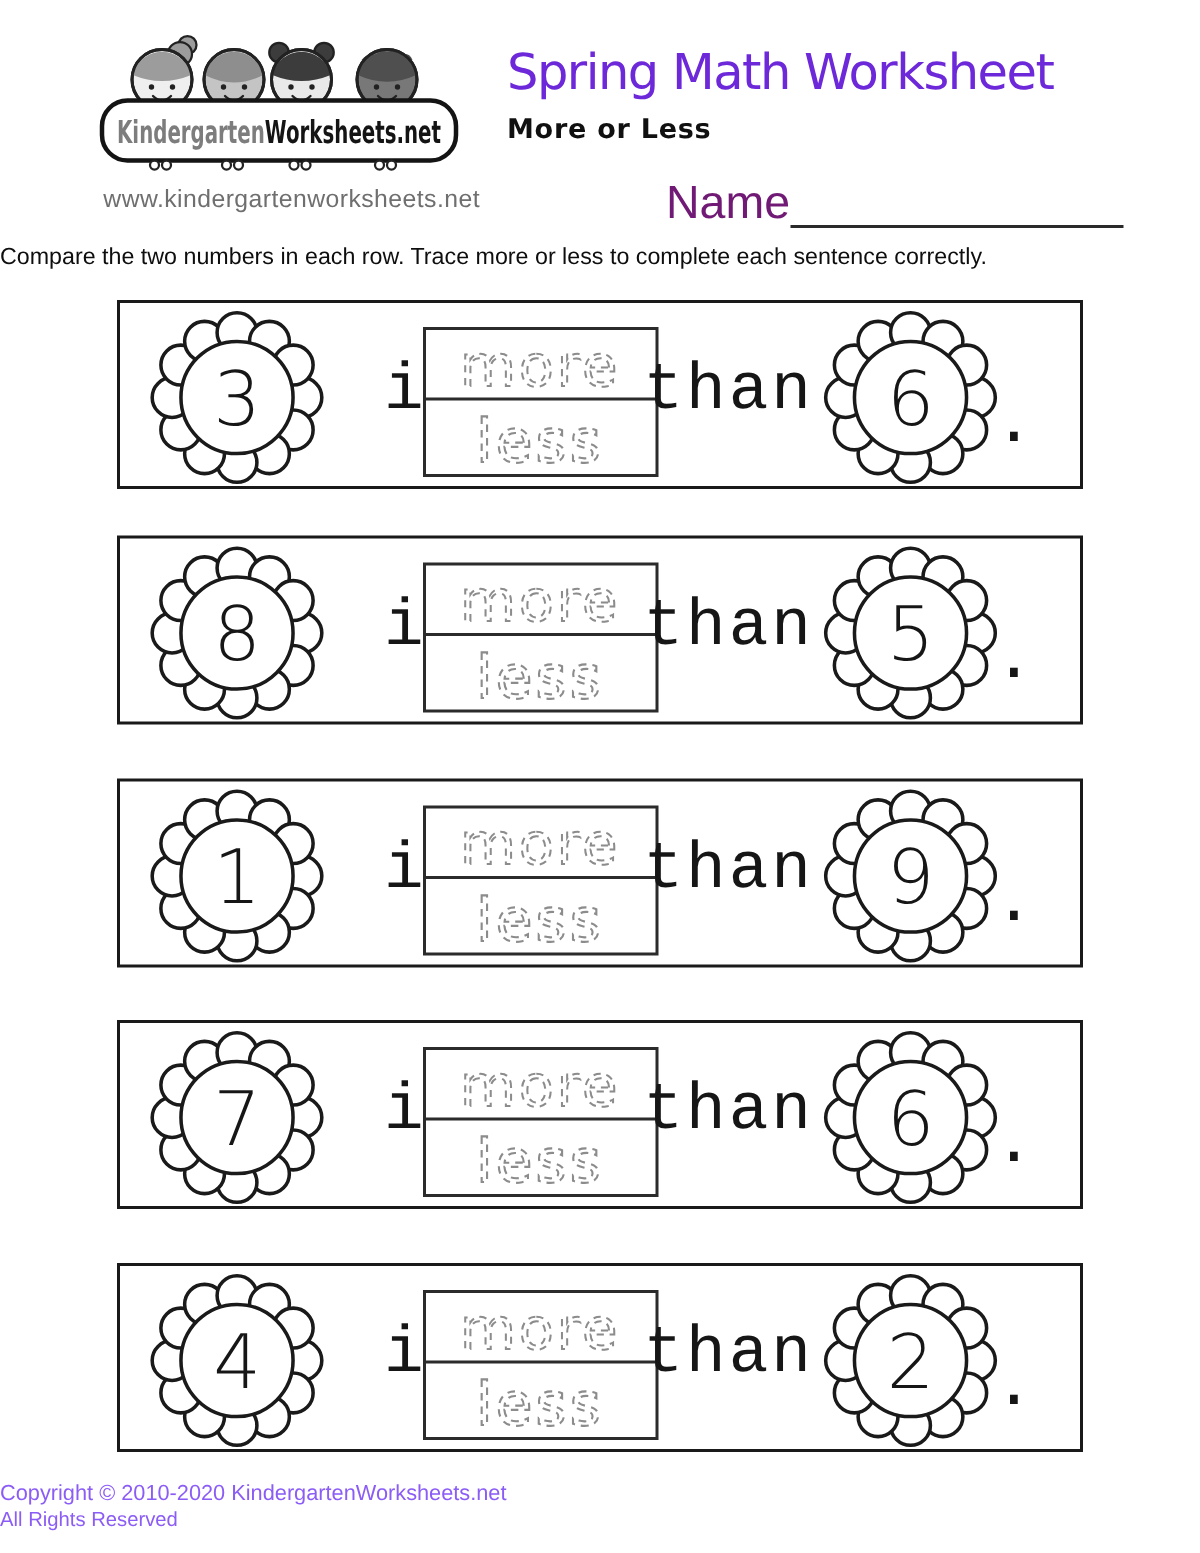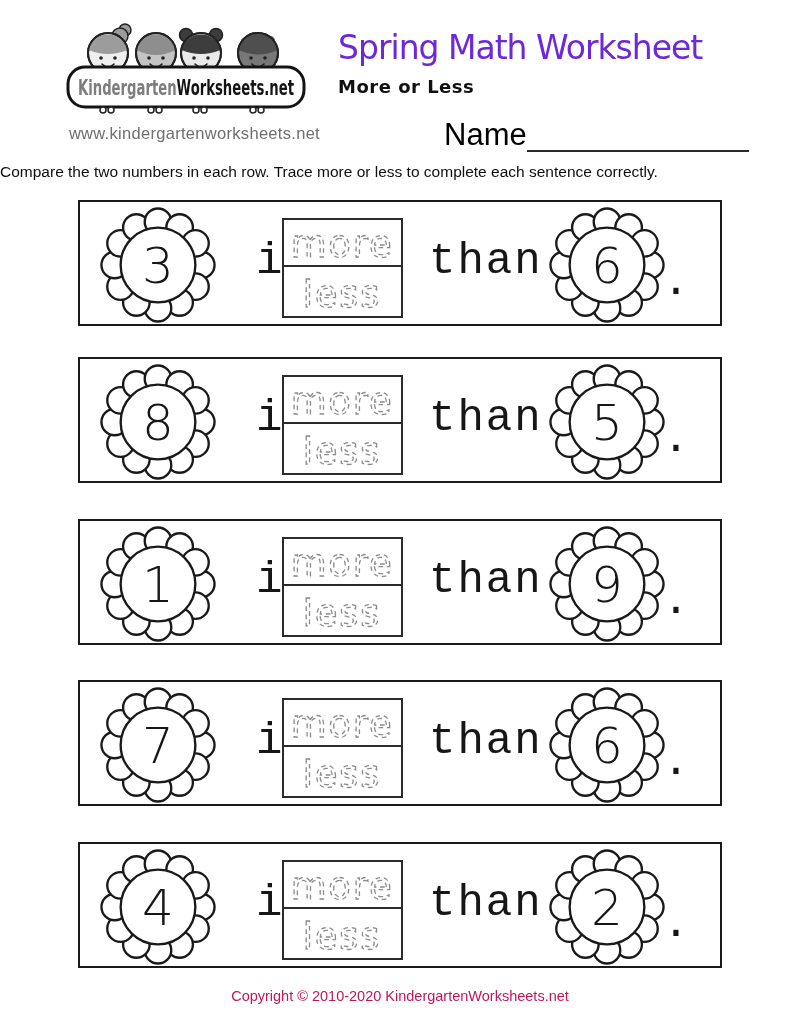--- a/index.html
+++ b/index.html
@@ -12,21 +12,21 @@
               font-size:16.5px; color:#6f6f6f; letter-spacing:0.3px; }
   .banner-text { font-family:"DejaVu Sans", sans-serif; font-weight:bold; font-size:21px; }
 
   .title-block { position:absolute; left:338px; top:28px; }
   .ws-title { font-family:"DejaVu Sans", sans-serif; font-weight:400; font-size:33px;
               letter-spacing:-1px; color:#6d28d9; }
   .ws-subtitle { font-family:"DejaVu Sans", sans-serif; font-weight:600; font-size:18px;
                  letter-spacing:0.5px; color:#101010; margin-top:9px; }
 
   .name-row { position:absolute; left:444px; top:116px; display:flex; align-items:flex-end; }
-  .name-label { font-size:31px; color:#000000; line-height:1.05; }
+  .name-label { font-size:31px; color:#701a75; line-height:1.05; }
   .name-line { width:222px; height:36px; border-bottom:2.5px solid #2a2a2a; }
 
   .instructions { position:absolute; left:0; right:0; top:163px; text-align:left;
                   font-size:15.5px; color:#0e0e0e; }
 
   
   .row { position:absolute; left:78px; width:644px; height:126px;
          border:2px solid #1a1a1a; background:#fff; }
   .r1 { top:200px; } .r2 { top:357px; } .r3 { top:519px; } .r4 { top:680px; } .r5 { top:842px; }
 
@@ -38,31 +38,31 @@
          font-family:"DejaVu Sans", sans-serif; font-weight:300; font-size:50px; color:#161616;
          padding-top:2px; }
 
   .word { position:absolute; font-family:Liberation Mono, monospace; font-weight:300;
           font-size:44px; color:#161616; top:34px; }
   .word-is   { left:176px; }
   .word-than { left:349px; letter-spacing:2px; }
   .period { position:absolute; left:588px; bottom:22px; font-size:50px; line-height:1;
             color:#161616; font-family:"DejaVu Sans", sans-serif; }
 
-  .trace-box { position:absolute; left:202px; top:16px; width:121px; height:100px;
+  .trace-box { position:absolute; left:202px; top:16px; width:157px; height:100px;
                border:2.5px solid #2b2b2b; background:#fff; }
   .trace-half { width:100%; height:47px; overflow:visible; }
   .trace-half.top { border-bottom:2.5px solid #2b2b2b; }
   .trace-half svg { width:100%; height:100%; overflow:visible; }
   .trace { font-family:"DejaVu Sans", sans-serif; font-size:40px; letter-spacing:2px;
            fill:none; stroke:#8c8c8c; stroke-width:1.4; stroke-dasharray:5 4; }
 
   
-  .footer { position:absolute; left:0; right:0; top:987px; text-align:center;
-            color:#be185d; font-size:14.5px; line-height:1.25; }
+  .footer { position:absolute; left:0; right:0; top:987px; text-align:left;
+            color:#8b5cf6; font-size:14.5px; line-height:1.25; }
   .footer .rights { font-size:13.5px; }
 </style>
 </head>
 <body>
 
 <svg width="0" height="0" style="position:absolute">
   <defs>
     <g id="flower-shape">
       <circle cx="104" cy="60" r="13.5" fill="#fff" stroke="#1a1a1a" stroke-width="2.4"></circle>
       <circle cx="98.1" cy="82" r="13.5" fill="#fff" stroke="#1a1a1a" stroke-width="2.4"></circle>
@@ -271,15 +271,16 @@
       <svg viewBox="0 0 120 120">
           <use href="#flower-shape"></use>
         </svg>
       <span class="num">2</span>
     </div>
     <span class="period">.</span>
   </div>
 
   <div class="footer">
     <div>Copyright © 2010-2020 KindergartenWorksheets.net</div>
+    <div class="rights">All Rights Reserved</div>
   </div>
 
 </div>
 
 </body></html>

